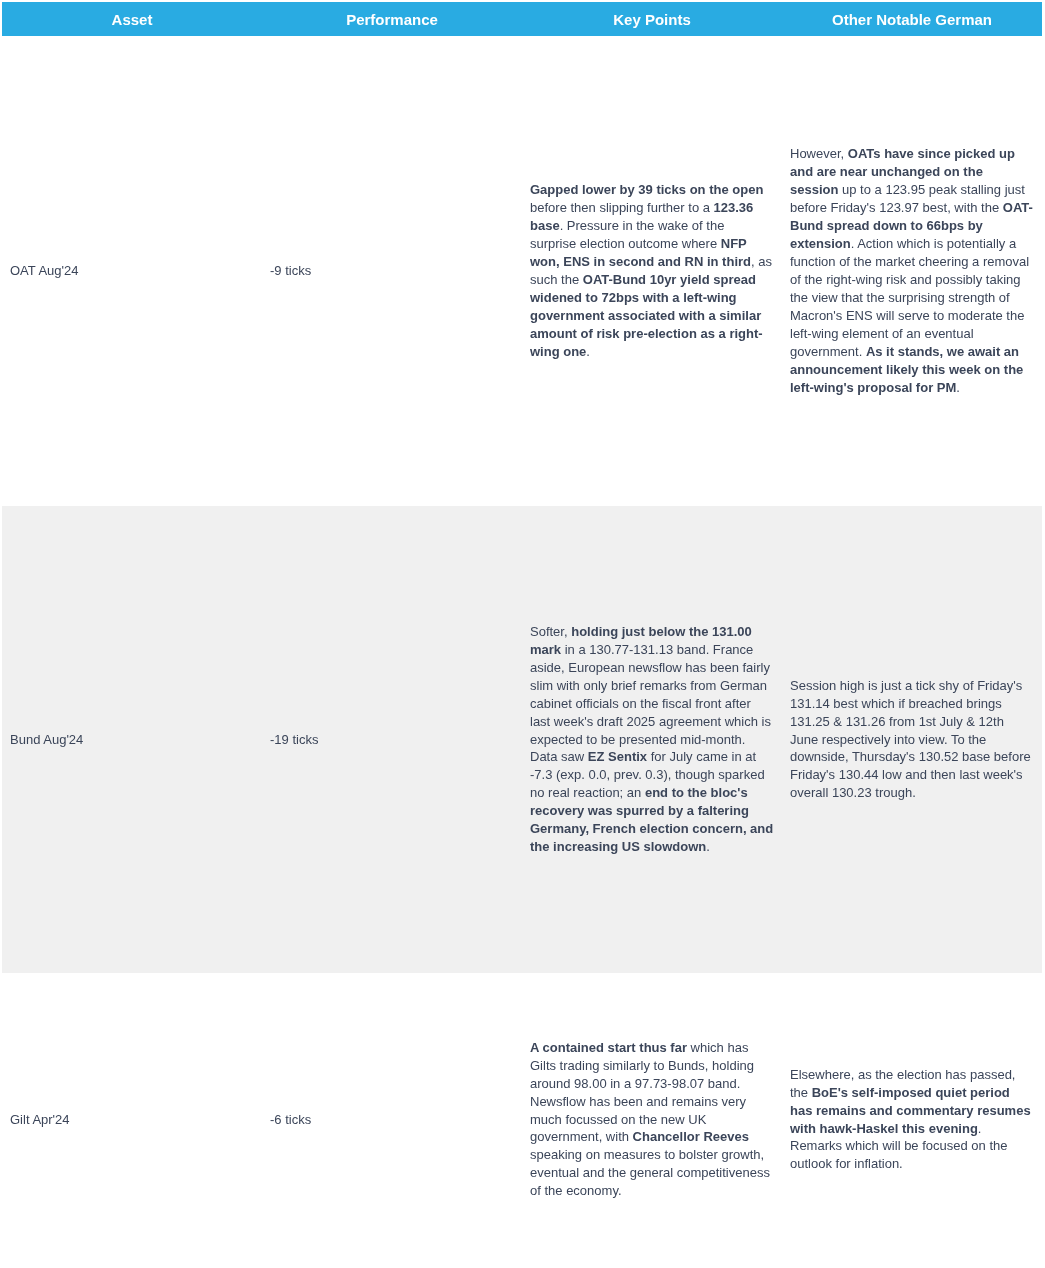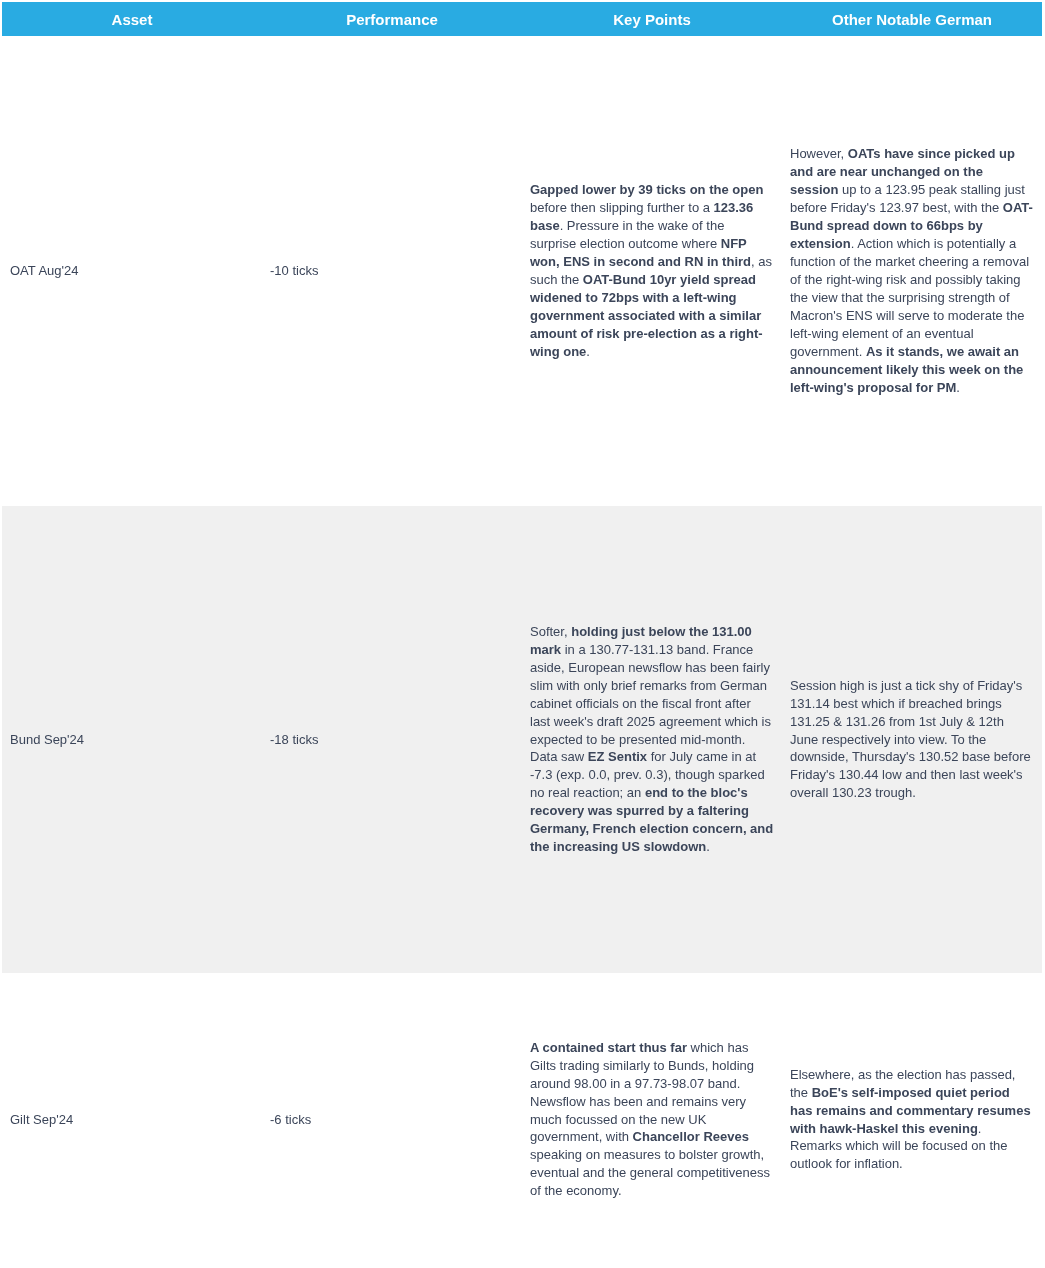--- a/index.html
+++ b/index.html
@@ -52,31 +52,31 @@
       <tr>
         <th>Asset</th>
         <th>Performance</th>
         <th>Key Points</th>
         <th>Other Notable German</th>
       </tr>
     </thead>
     <tbody id="table-body">
         <tr class="row-0">
           <td>OAT Aug'24</td>
-          <td>-10 ticks</td>
+          <td>-9 ticks</td>
           <td><span class="b">Gapped lower by 39 ticks on the open</span><span> before then slipping further to a </span><span class="b">123.36 base</span><span>. Pressure in the wake of the surprise election outcome where </span><span class="b">NFP won, ENS in second and RN in third</span><span>, as such the </span><span class="b">OAT-Bund 10yr yield spread widened to 72bps with a left-wing government associated with a similar amount of risk pre-election as a right-wing one</span><span>.</span></td>
           <td><span>However, </span><span class="b">OATs have since picked up and are near unchanged on the session</span><span> up to a 123.95 peak stalling just before Friday's 123.97 best, with the </span><span class="b">OAT-Bund spread down to 66bps by extension</span><span>. Action which is potentially a function of the market cheering a removal of the right-wing risk and possibly taking the view that the surprising strength of Macron's ENS will serve to moderate the left-wing element of an eventual government. </span><span class="b">As it stands, we await an announcement likely this week on the left-wing's proposal for PM</span><span>.</span></td>
         </tr>
         <tr class="row-1">
-          <td>Bund Sep'24</td>
-          <td>-18 ticks</td>
+          <td>Bund Aug'24</td>
+          <td>-19 ticks</td>
           <td><span>Softer, </span><span class="b">holding just below the 131.00 mark</span><span> in a 130.77-131.13 band. France aside, European newsflow has been fairly slim with only brief remarks from German cabinet officials on the fiscal front after last week's draft 2025 agreement which is expected to be presented mid-month. Data saw </span><span class="b">EZ Sentix</span><span> for July came in at -7.3 (exp. 0.0, prev. 0.3), though sparked no real reaction; an </span><span class="b">end to the bloc's recovery was spurred by a faltering Germany, French election concern, and the increasing US slowdown</span><span>.</span></td>
           <td><span>Session high is just a tick shy of Friday's 131.14 best which if breached brings 131.25 &amp; 131.26 from 1st July &amp; 12th June respectively into view. To the downside, Thursday's 130.52 base before Friday's 130.44 low and then last week's overall 130.23 trough.</span></td>
         </tr>
         <tr class="row-2">
-          <td>Gilt Sep'24</td>
+          <td>Gilt Apr'24</td>
           <td>-6 ticks</td>
           <td><span class="b">A contained start thus far</span><span> which has Gilts trading similarly to Bunds, holding around 98.00 in a 97.73-98.07 band. Newsflow has been and remains very much focussed on the new UK government, with </span><span class="b">Chancellor Reeves</span><span> speaking on measures to bolster growth, eventual and the general competitiveness of the economy.</span></td>
           <td><span>Elsewhere, as the election has passed, the </span><span class="b">BoE's self-imposed quiet period has remains and commentary resumes with hawk-Haskel this evening</span><span>. Remarks which will be focused on the outlook for inflation.</span></td>
         </tr>
       </tbody>
   </table>
 </div>
 
 </body></html>

